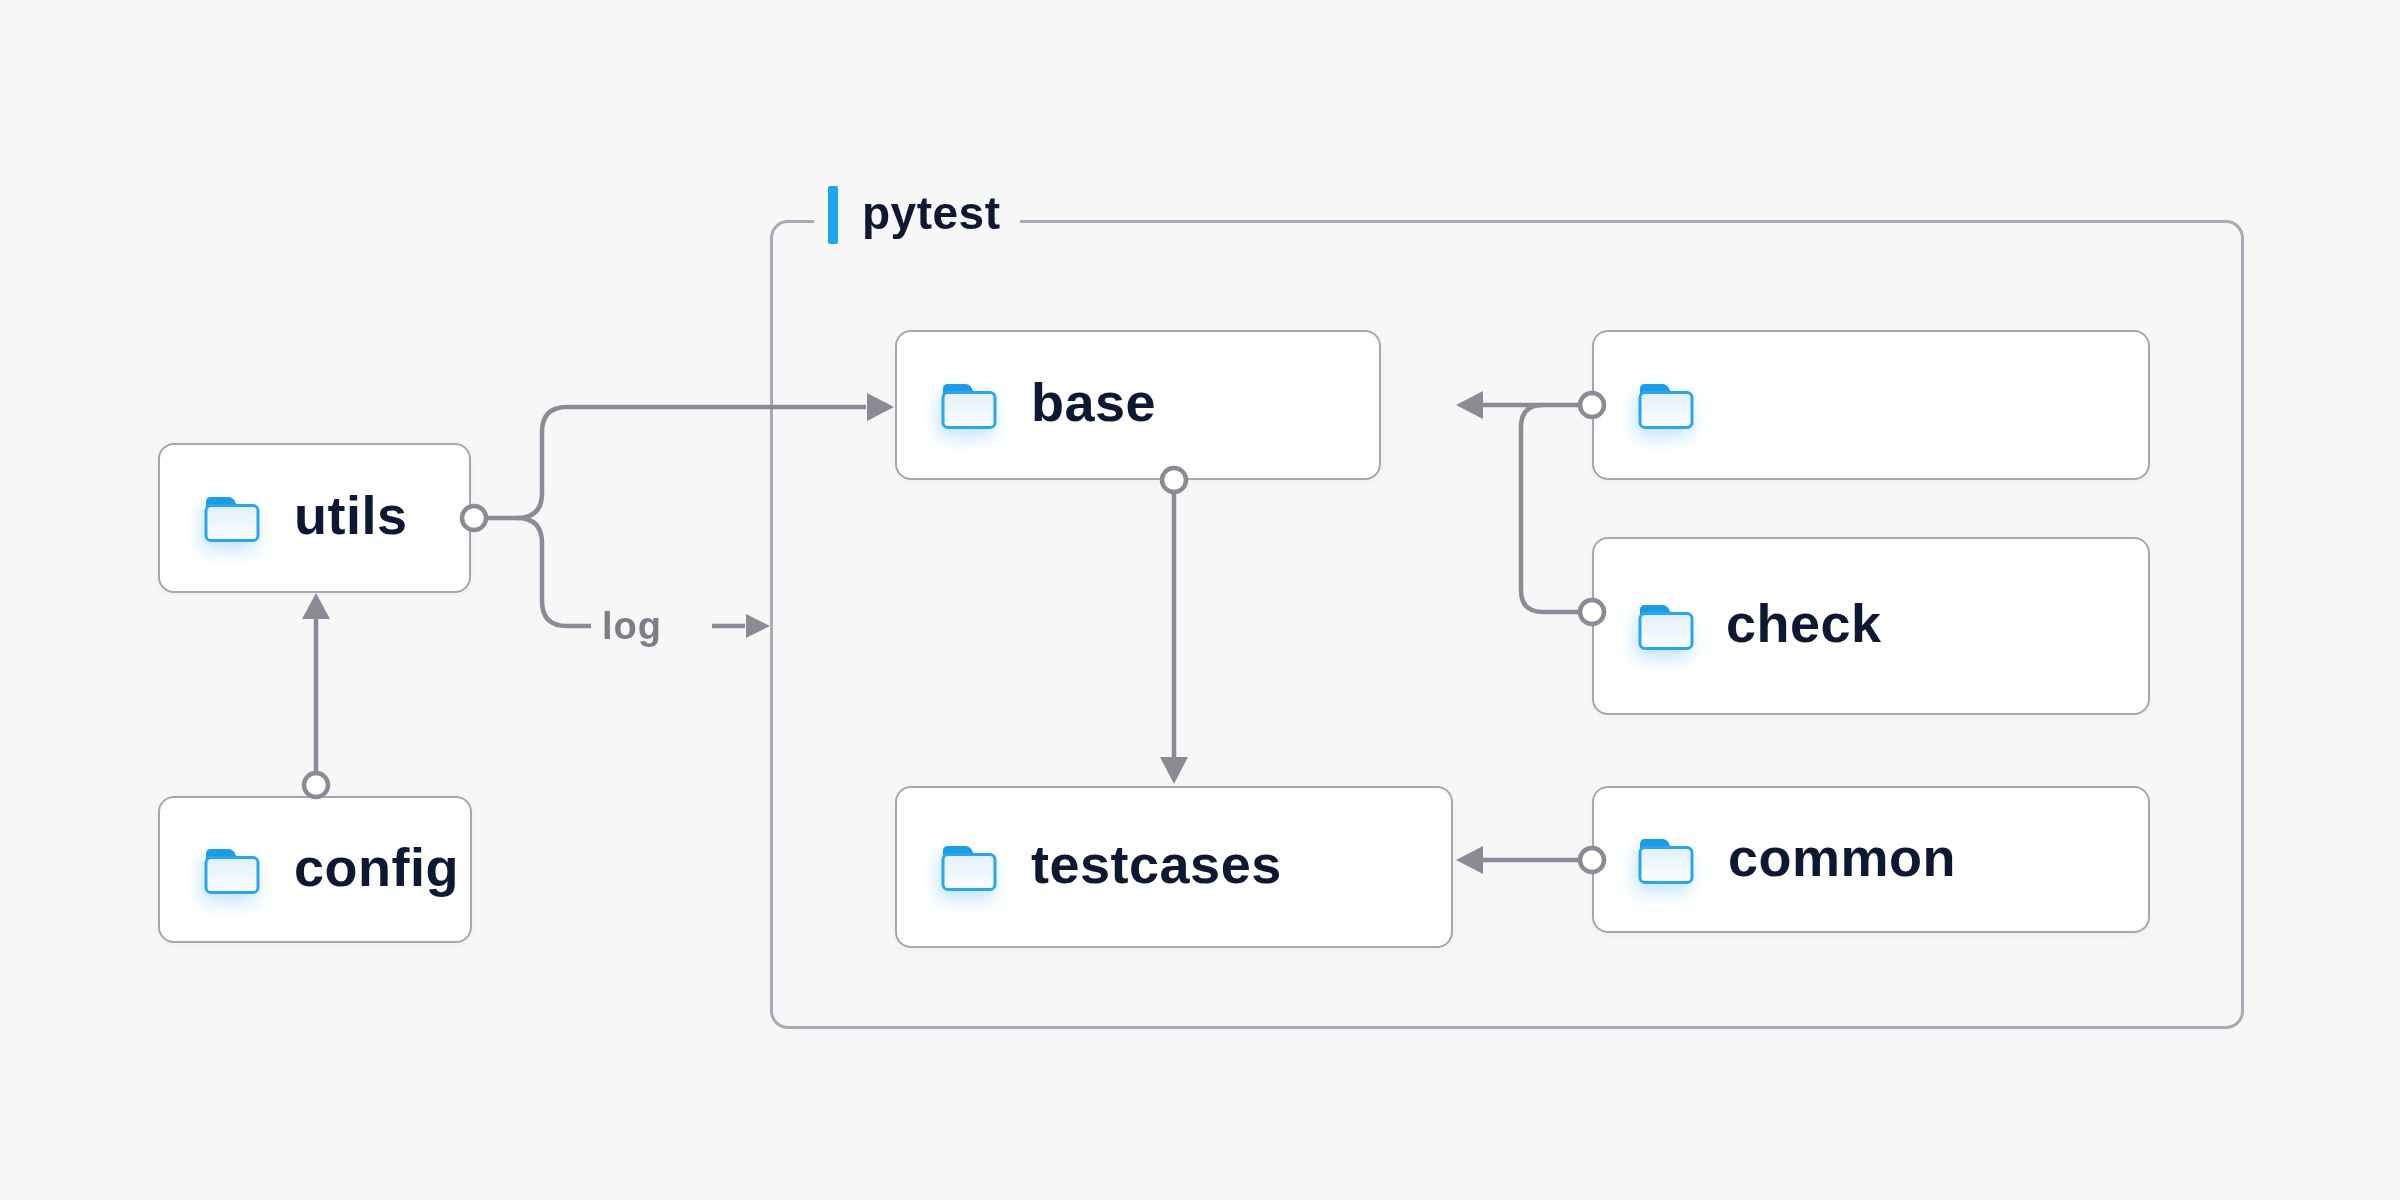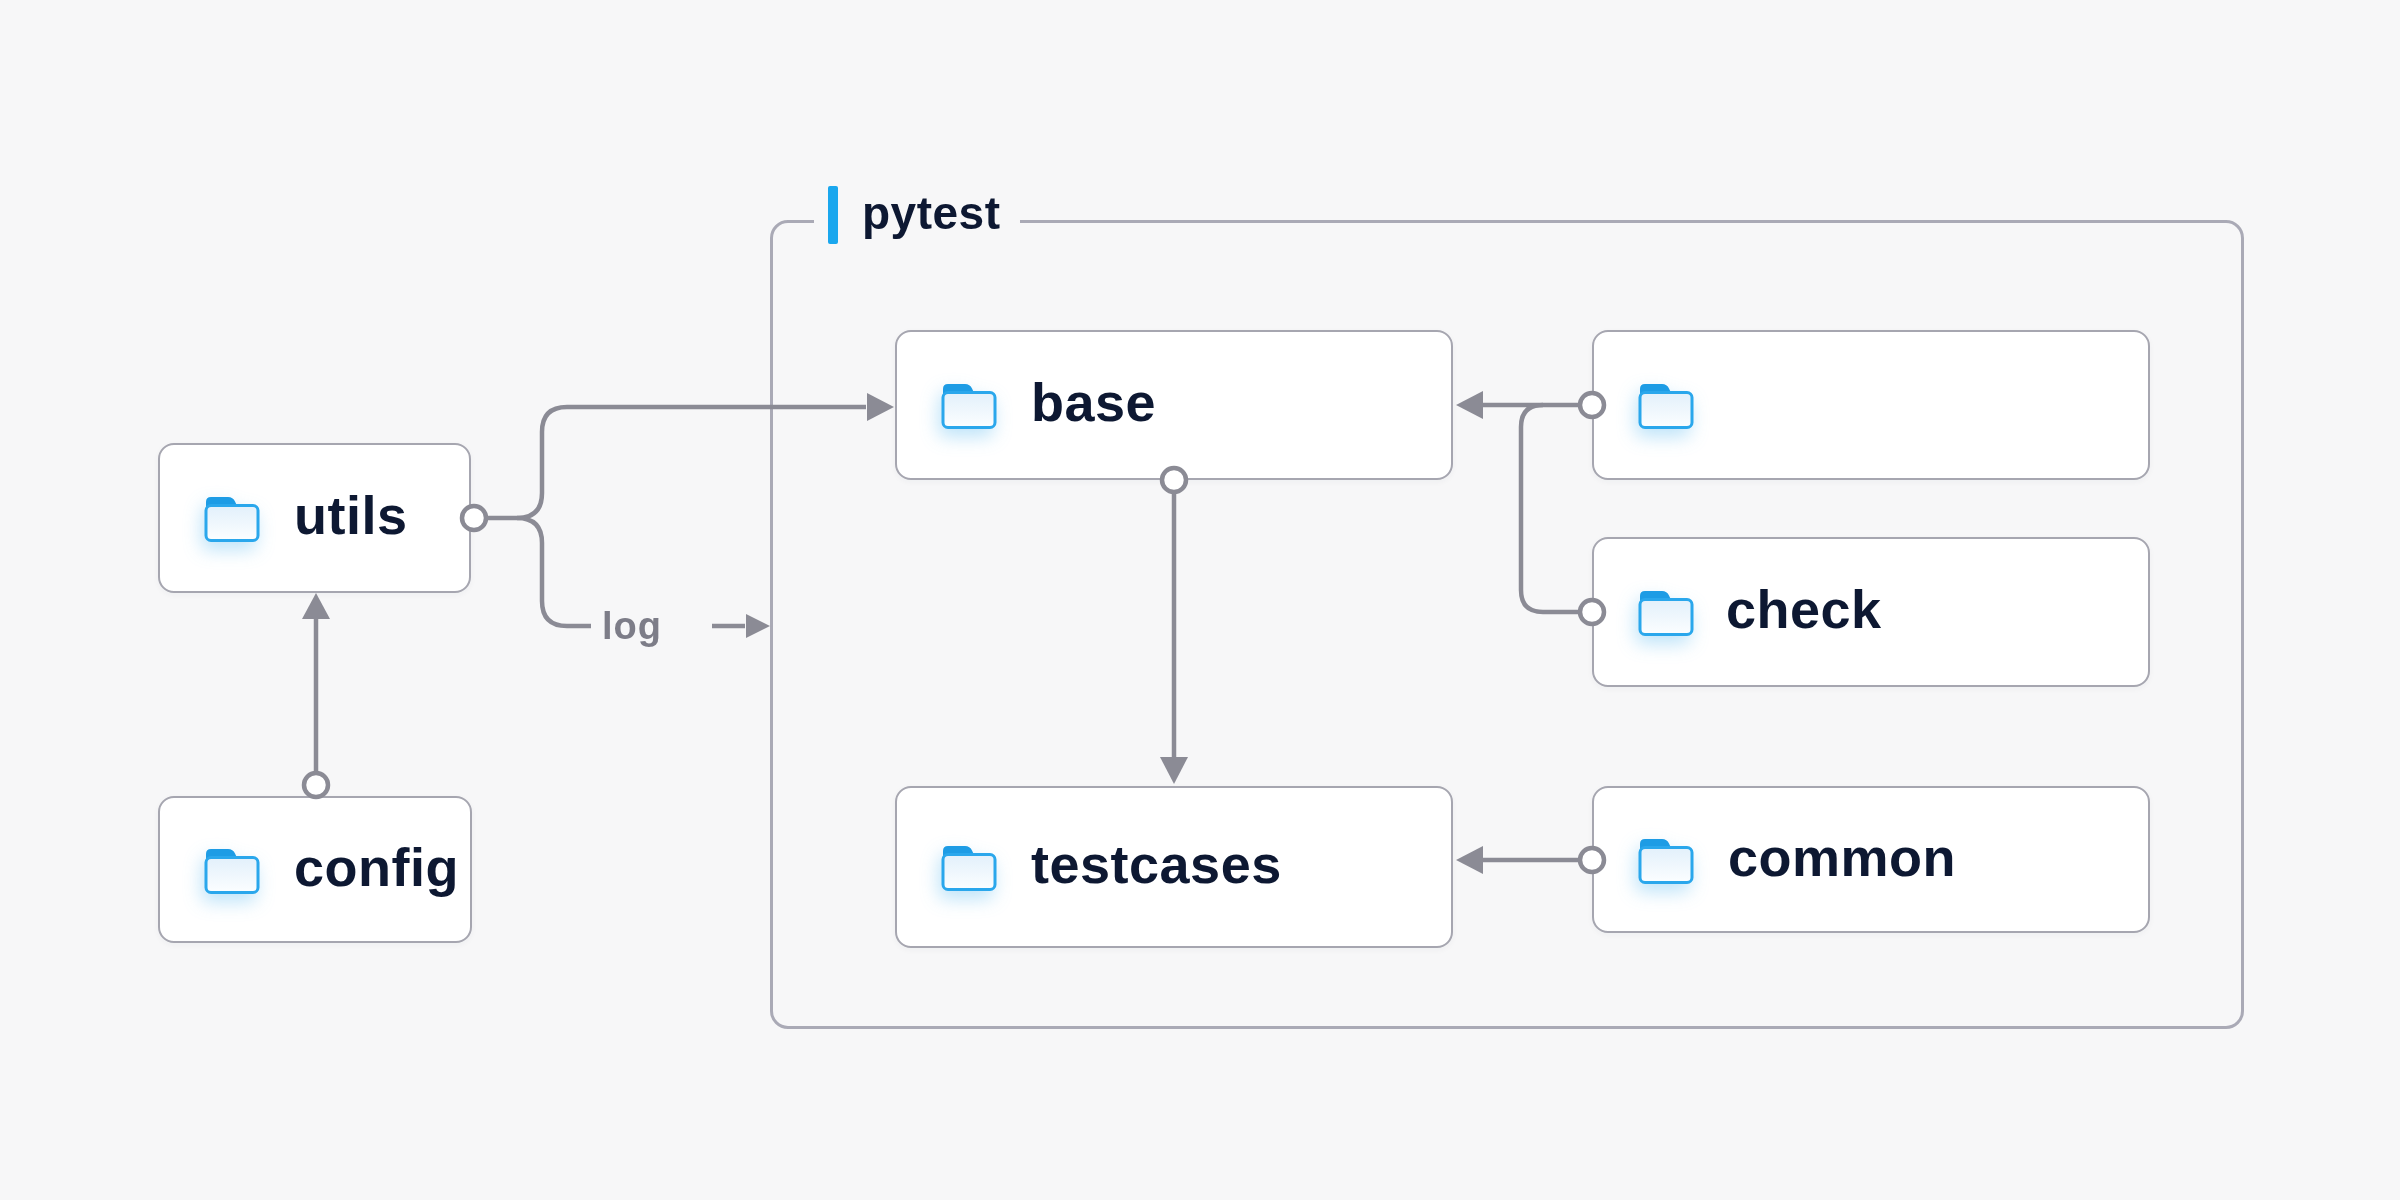--- a/index.html
+++ b/index.html
@@ -74,23 +74,23 @@
   .node .label {
     font-size: 54px;
     font-weight: 700;
     letter-spacing: 0.5px;
     color: var(--label-text);
     line-height: 1;
     padding-bottom: 6px;
   }
   #node-utils     { left: 158px;  top: 443px; width: 313px; height: 150px; }
   #node-config    { left: 158px;  top: 786px; width: 314px; height: 147px; margin-top: 10px; }
-  #node-base      { left: 895px;  top: 330px; width: 558px; height: 150px; }
+  #node-base      { left: 895px;  top: 330px; width: 486px; height: 150px; }
   #node-pymilvus  { left: 1592px; top: 330px; width: 558px; height: 150px; }
-  #node-check     { left: 1592px; top: 537px; width: 558px; height: 150px; gap: 28px; }
+  #node-check     { left: 1592px; top: 537px; width: 558px; height: 178px; gap: 28px; }
   #node-testcases { left: 895px;  top: 786px; width: 558px; height: 162px; }
   #node-common    { left: 1592px; top: 786px; width: 558px; height: 147px; }
 
   .folder {
     width: 64px; height: 52px;
     flex: 0 0 auto;
     filter: drop-shadow(-3px 8px 9px rgba(42,167,236,0.30));
   }
   .folder-tab  { fill: var(--folder-tab); }
   .folder-body {

